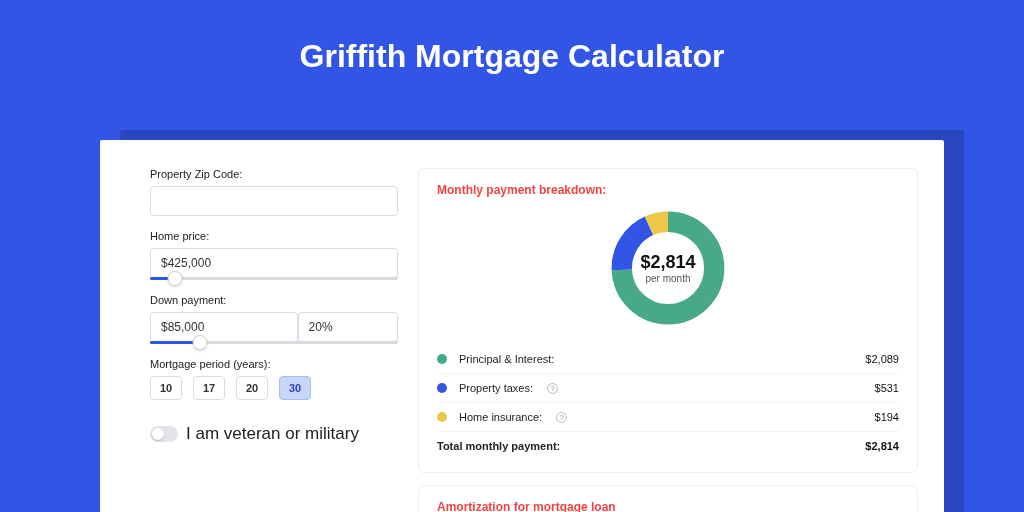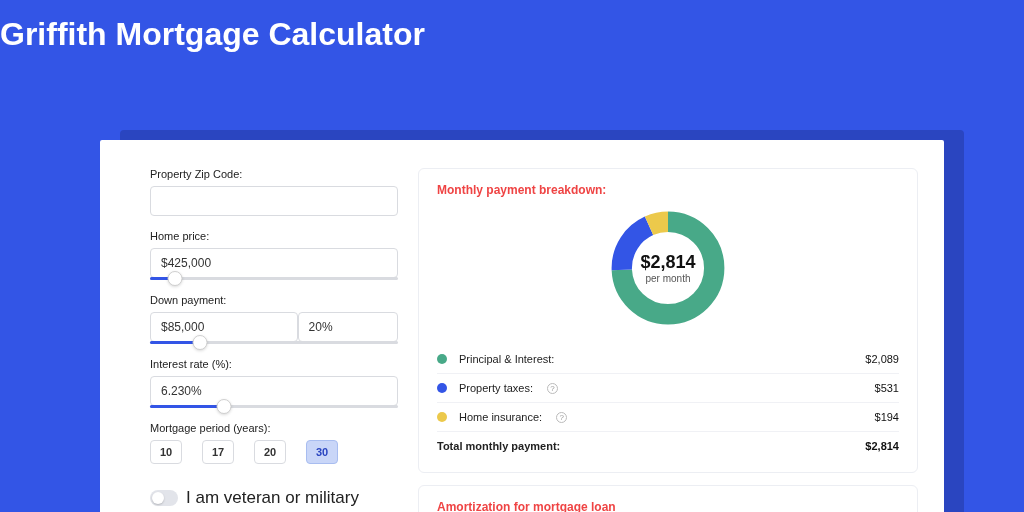--- a/index.html
+++ b/index.html
@@ -7,21 +7,22 @@
   .hero {
     width: 1024px;
     height: 512px;
     background: #3355e6;
     position: relative;
   }
   .title {
     color: #fff;
     font-size: 32px;
     font-weight: 700;
-    padding-top: 16px;
+    text-align: center;
+    padding-top: 38px;
   }
   .shadow-card {
     position: absolute;
     top: 130px;
     left: 120px;
     right: 60px;
     height: 400px;
     background: #2a45c0;
     border-radius: 4px;
   }
@@ -71,21 +72,21 @@
     background: #fff;
     border: 1px solid #d0d0d0;
     border-radius: 50%;
     box-shadow: 0 1px 3px rgba(0,0,0,0.15);
     transform: translateX(-50%);
   }
   .row-2 { display: flex; }
   .row-2 .text-input:first-child { flex: 1.6; }
   .row-2 .text-input:last-child { flex: 1; }
 
-  .period-btns { display: flex; gap: 20px; }
+  .period-btns { display: flex; gap: 11px; }
   .period-btn {
     width: 32px; height: 24px;
     border: 1px solid #d9dbe0;
     border-radius: 4px;
     background: #fff;
     font-size: 11px;
     color: #333;
     display: flex; align-items: center; justify-content: center;
     font-weight: 600;
     cursor: pointer;
@@ -175,28 +176,20 @@
         <div class="row-2">
           <input class="text-input" value="$85,000" style="">
           <input class="text-input" value="20%" style="">
         </div>
         <div class="slider-track">
           <div class="slider-fill" id="dp-fill" style="width: 20%;"></div>
           <div class="slider-thumb" id="dp-thumb" style="left: 20%;"></div>
         </div>
       </div>
 
-      <div class="field">
-        <label class="label">Interest rate (%):</label>
-        <input class="text-input" value="6.230%" style="">
-        <div class="slider-track">
-          <div class="slider-fill" id="ir-fill" style="width: 30%;"></div>
-          <div class="slider-thumb" id="ir-thumb" style="left: 30%;"></div>
-        </div>
-      </div>
 
       <div class="field" style="margin-bottom:24px;">
         <label class="label">Mortgage period (years):</label>
         <div class="period-btns" id="period-btns">
             <div class="period-btn">10</div>
             <div class="period-btn">17</div>
             <div class="period-btn">20</div>
             <div class="period-btn active">30</div>
           </div>
       </div>

